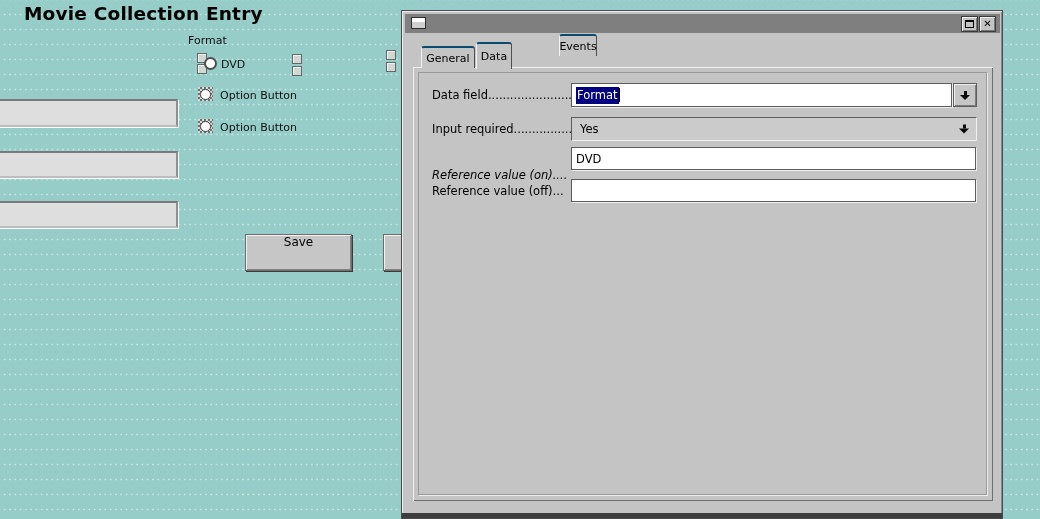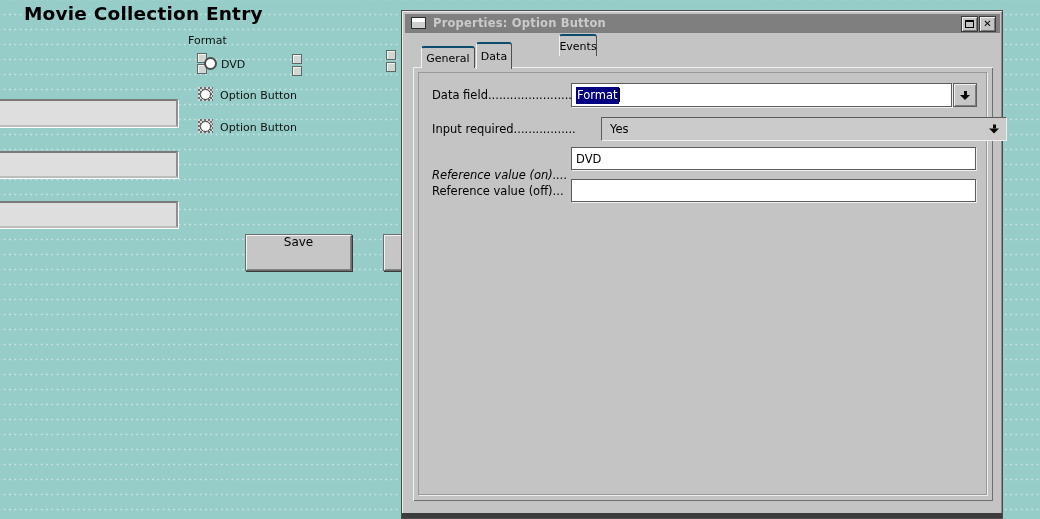--- a/index.html
+++ b/index.html
@@ -68,21 +68,21 @@
     border:1px solid #999; box-shadow:1px 1px 0 #eee; }
 
   .prop-label { position:absolute; left:19px; font-size:11.5px; color:#000; white-space:nowrap; }
 
   .field-white { position:absolute; background:#fff; border:1px solid #5c5c5c;
     box-shadow:1px 1px 0 #efefef; font-size:11.5px; color:#000;
     display:flex; align-items:center; padding-left:4px; }
   .field-gray { position:absolute; background:#cbcbcb;
     border-top:1px solid #5c5c5c; border-left:1px solid #5c5c5c;
     border-right:1px solid #efefef; border-bottom:1px solid #efefef;
-    font-size:11.5px; color:#000; display:flex; align-items:center; padding-left:8px;margin-left:30px; }
+    font-size:11.5px; color:#000; display:flex; align-items:center; padding-left:8px; }
 
   .sel-text { background:#000080; color:#fff; padding:1px 1px 2px 1px; }
   .caret { display:inline-block; width:1px; height:14px; background:#000; vertical-align:middle; }
 
   .combo-btn { position:absolute; width:24px; height:24px; background:#c6c6c6; border:1px solid #5f5f5f;
     box-shadow:inset 1px 1px 0 #f0f0f0, inset -1px -1px 0 #7d7d7d;
     display:flex; align-items:center; justify-content:center; }
   .arrow-glyph { display:flex; flex-direction:column; align-items:center; }
   .arrow-glyph .stem { width:3px; height:4px; background:#0a0a0a; }
   .arrow-glyph .tri { width:0; height:0; border-left:5px solid transparent; border-right:5px solid transparent; border-top:5px solid #0a0a0a; }
@@ -125,21 +125,20 @@
 
   <div class="push-btn" style="left:245px; top:234px; width:107px; height:37px;">
     <span>Save</span>
   </div>
   <div class="push-btn" style="left:383px; top:234px; width:30px; height:37px;"></div>
 
   <div class="dialog" style="z-index:10;">
 
     <div class="titlebar">
       <div class="titlebar-icon"></div>
-      <div class="titlebar-text">Properties: Option Button</div>
     </div>
     <div class="win-btn win-btn-max">
       <div class="max-glyph"></div>
     </div>
     <div class="win-btn win-btn-close">
       <span>✕</span>
     </div>
 
     <div class="tab tab-general">
       <span>General</span>

